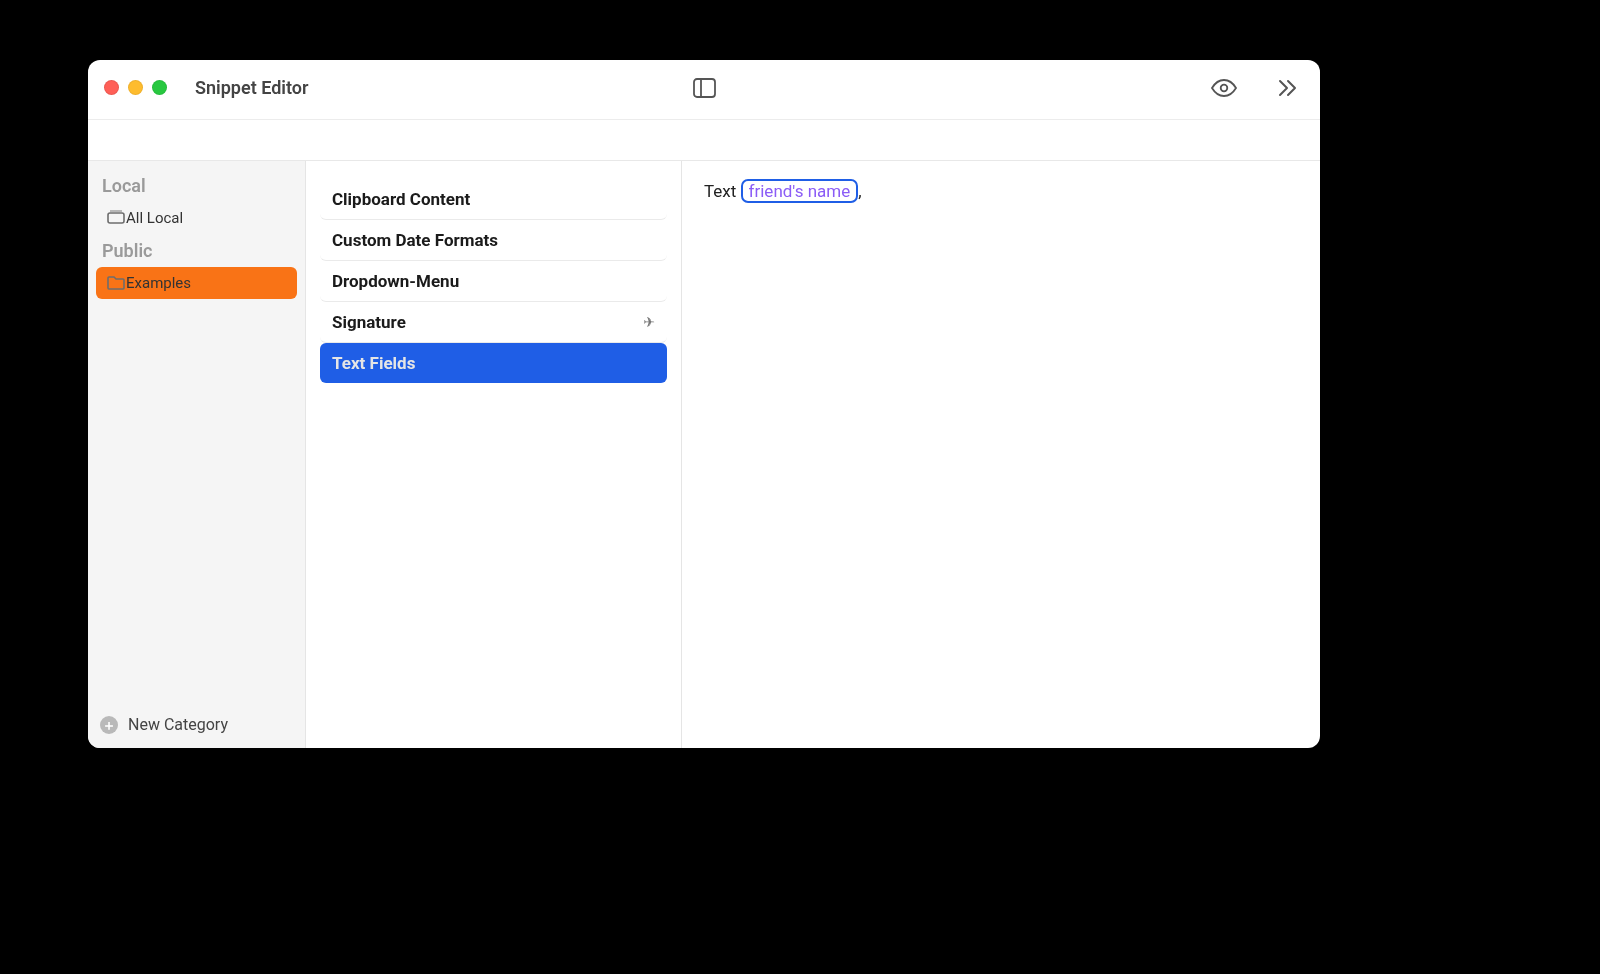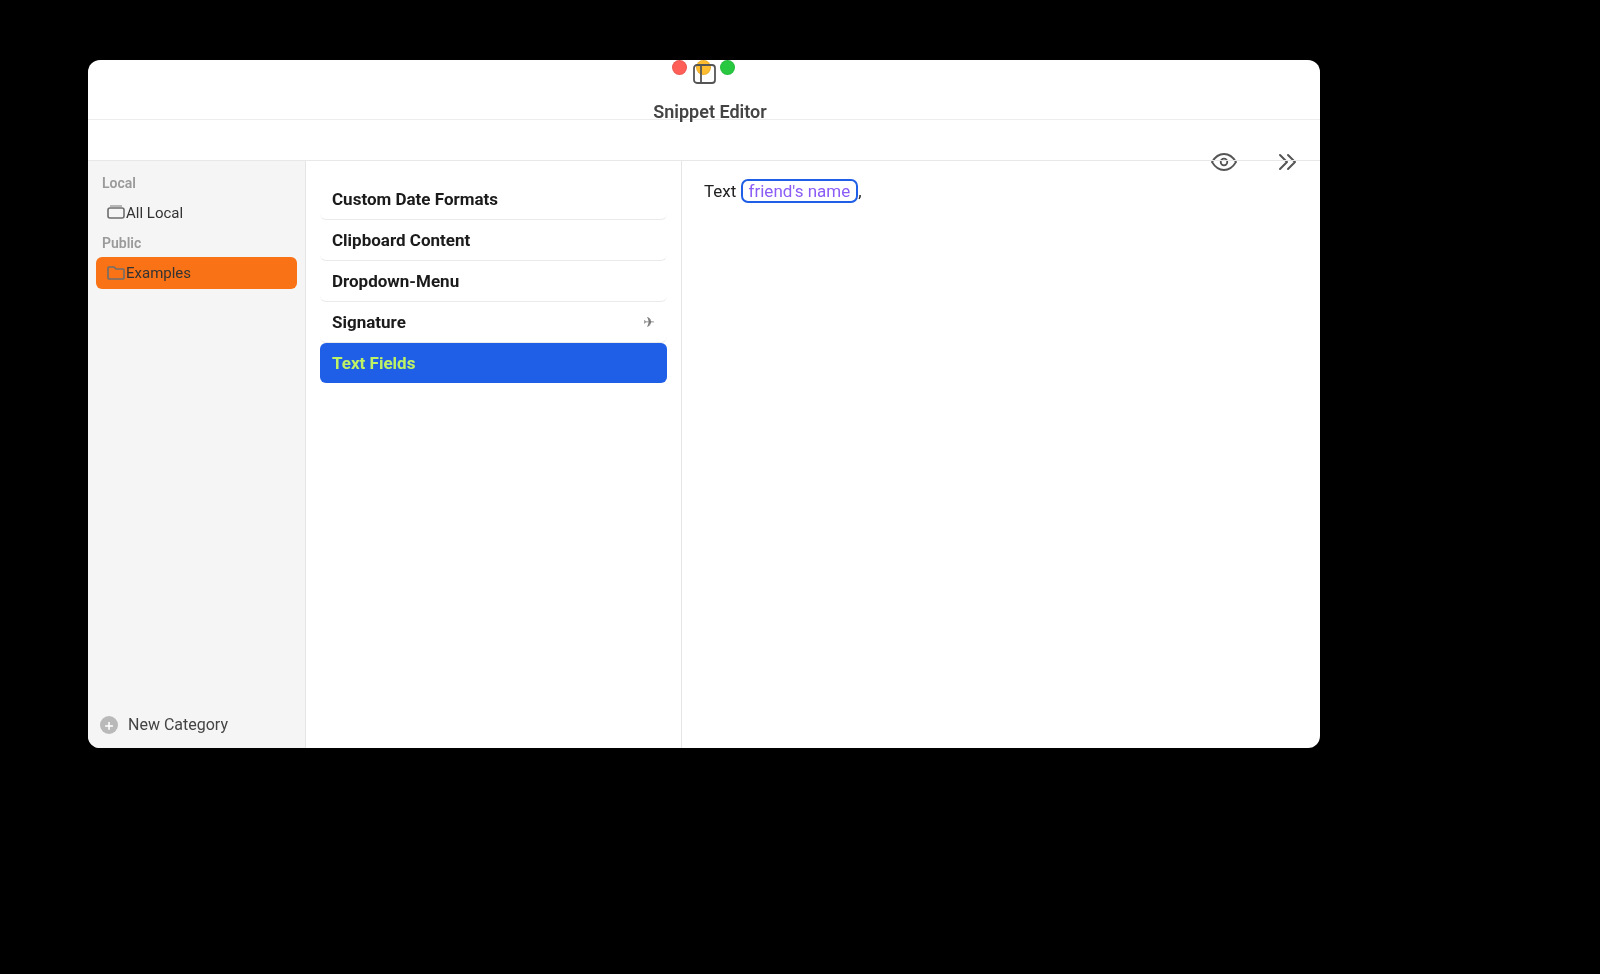--- a/index.html
+++ b/index.html
@@ -30,24 +30,23 @@
     overflow: hidden;
   }
 
   
   .titlebar {
     height: 60px;
     border-bottom: 1px solid #ececec;
     display: flex;
     align-items: center;
     padding: 0 18px 4px 16px;
-    gap: 26px;
+    gap: 14px;
     box-sizing: border-box;
     color: #3c3c3c;
-    flex-direction: column;
   }
   .traffic {
     display: flex;
     gap: 9px;
     align-items: center;
   }
   .traffic .dot {
     width: 13px;
     height: 13px;
     border-radius: 50%;
@@ -100,21 +99,21 @@
   .sidebar {
     width: 218px;
     background: #f5f5f5;
     border-right: 1px solid #e5e5e5;
     display: flex;
     flex-direction: column;
     box-sizing: border-box;
     padding-top: 10px;
   }
   .sidebar .section-label {
-    font-size: 14px;
+    font-size: 18px;
     color: #9a9a9a;
     font-weight: 600;
     padding: 4px 14px 4px 14px;
   }
   .side-item {
     display: flex;
     align-items: center;
     padding: 6px 10px;
     margin: 2px 8px;
     border-radius: 6px;
@@ -172,21 +171,21 @@
     justify-content: space-between;
     font-size: 17px;
     font-weight: 700;
     color: #1b1b1b;
     padding: 10px 12px;
     border-bottom: 1px solid #eaeaea;
     border-radius: 6px;
   }
   .snippet-row.selected {
     background: #1f5ee6;
-    color: #bef264;
+    color: #e5e5e5;
     border-bottom-color: transparent;
     align-items: flex-end;
   }
   .snippet-row .trailing {
     font-size: 12px;
     font-weight: 500;
     color: #666;
     background: #eee;
     padding: 2px 7px;
     border-radius: 10px;
@@ -293,24 +292,24 @@
           <div class="new-category">
             <span class="plus">＋</span>
             <span>New Category</span>
           </div>
         </div>
       </div>
 
       <div class="snippet-list">
         <div class="list">
           <div class="snippet-row">
+            <span>Clipboard Content</span>
+          </div>
+          <div class="snippet-row">
             <span>Custom Date Formats</span>
-          </div>
-          <div class="snippet-row">
-            <span>Clipboard Content</span>
           </div>
           <div class="snippet-row">
             <span>Dropdown-Menu</span>
           </div>
           <div class="snippet-row dim-trailing">
             <span>Signature</span>
             <span class="trailing">✈︎</span>
           </div>
           <div class="snippet-row selected" style="border-bottom:none">
             <span>Text Fields</span>

